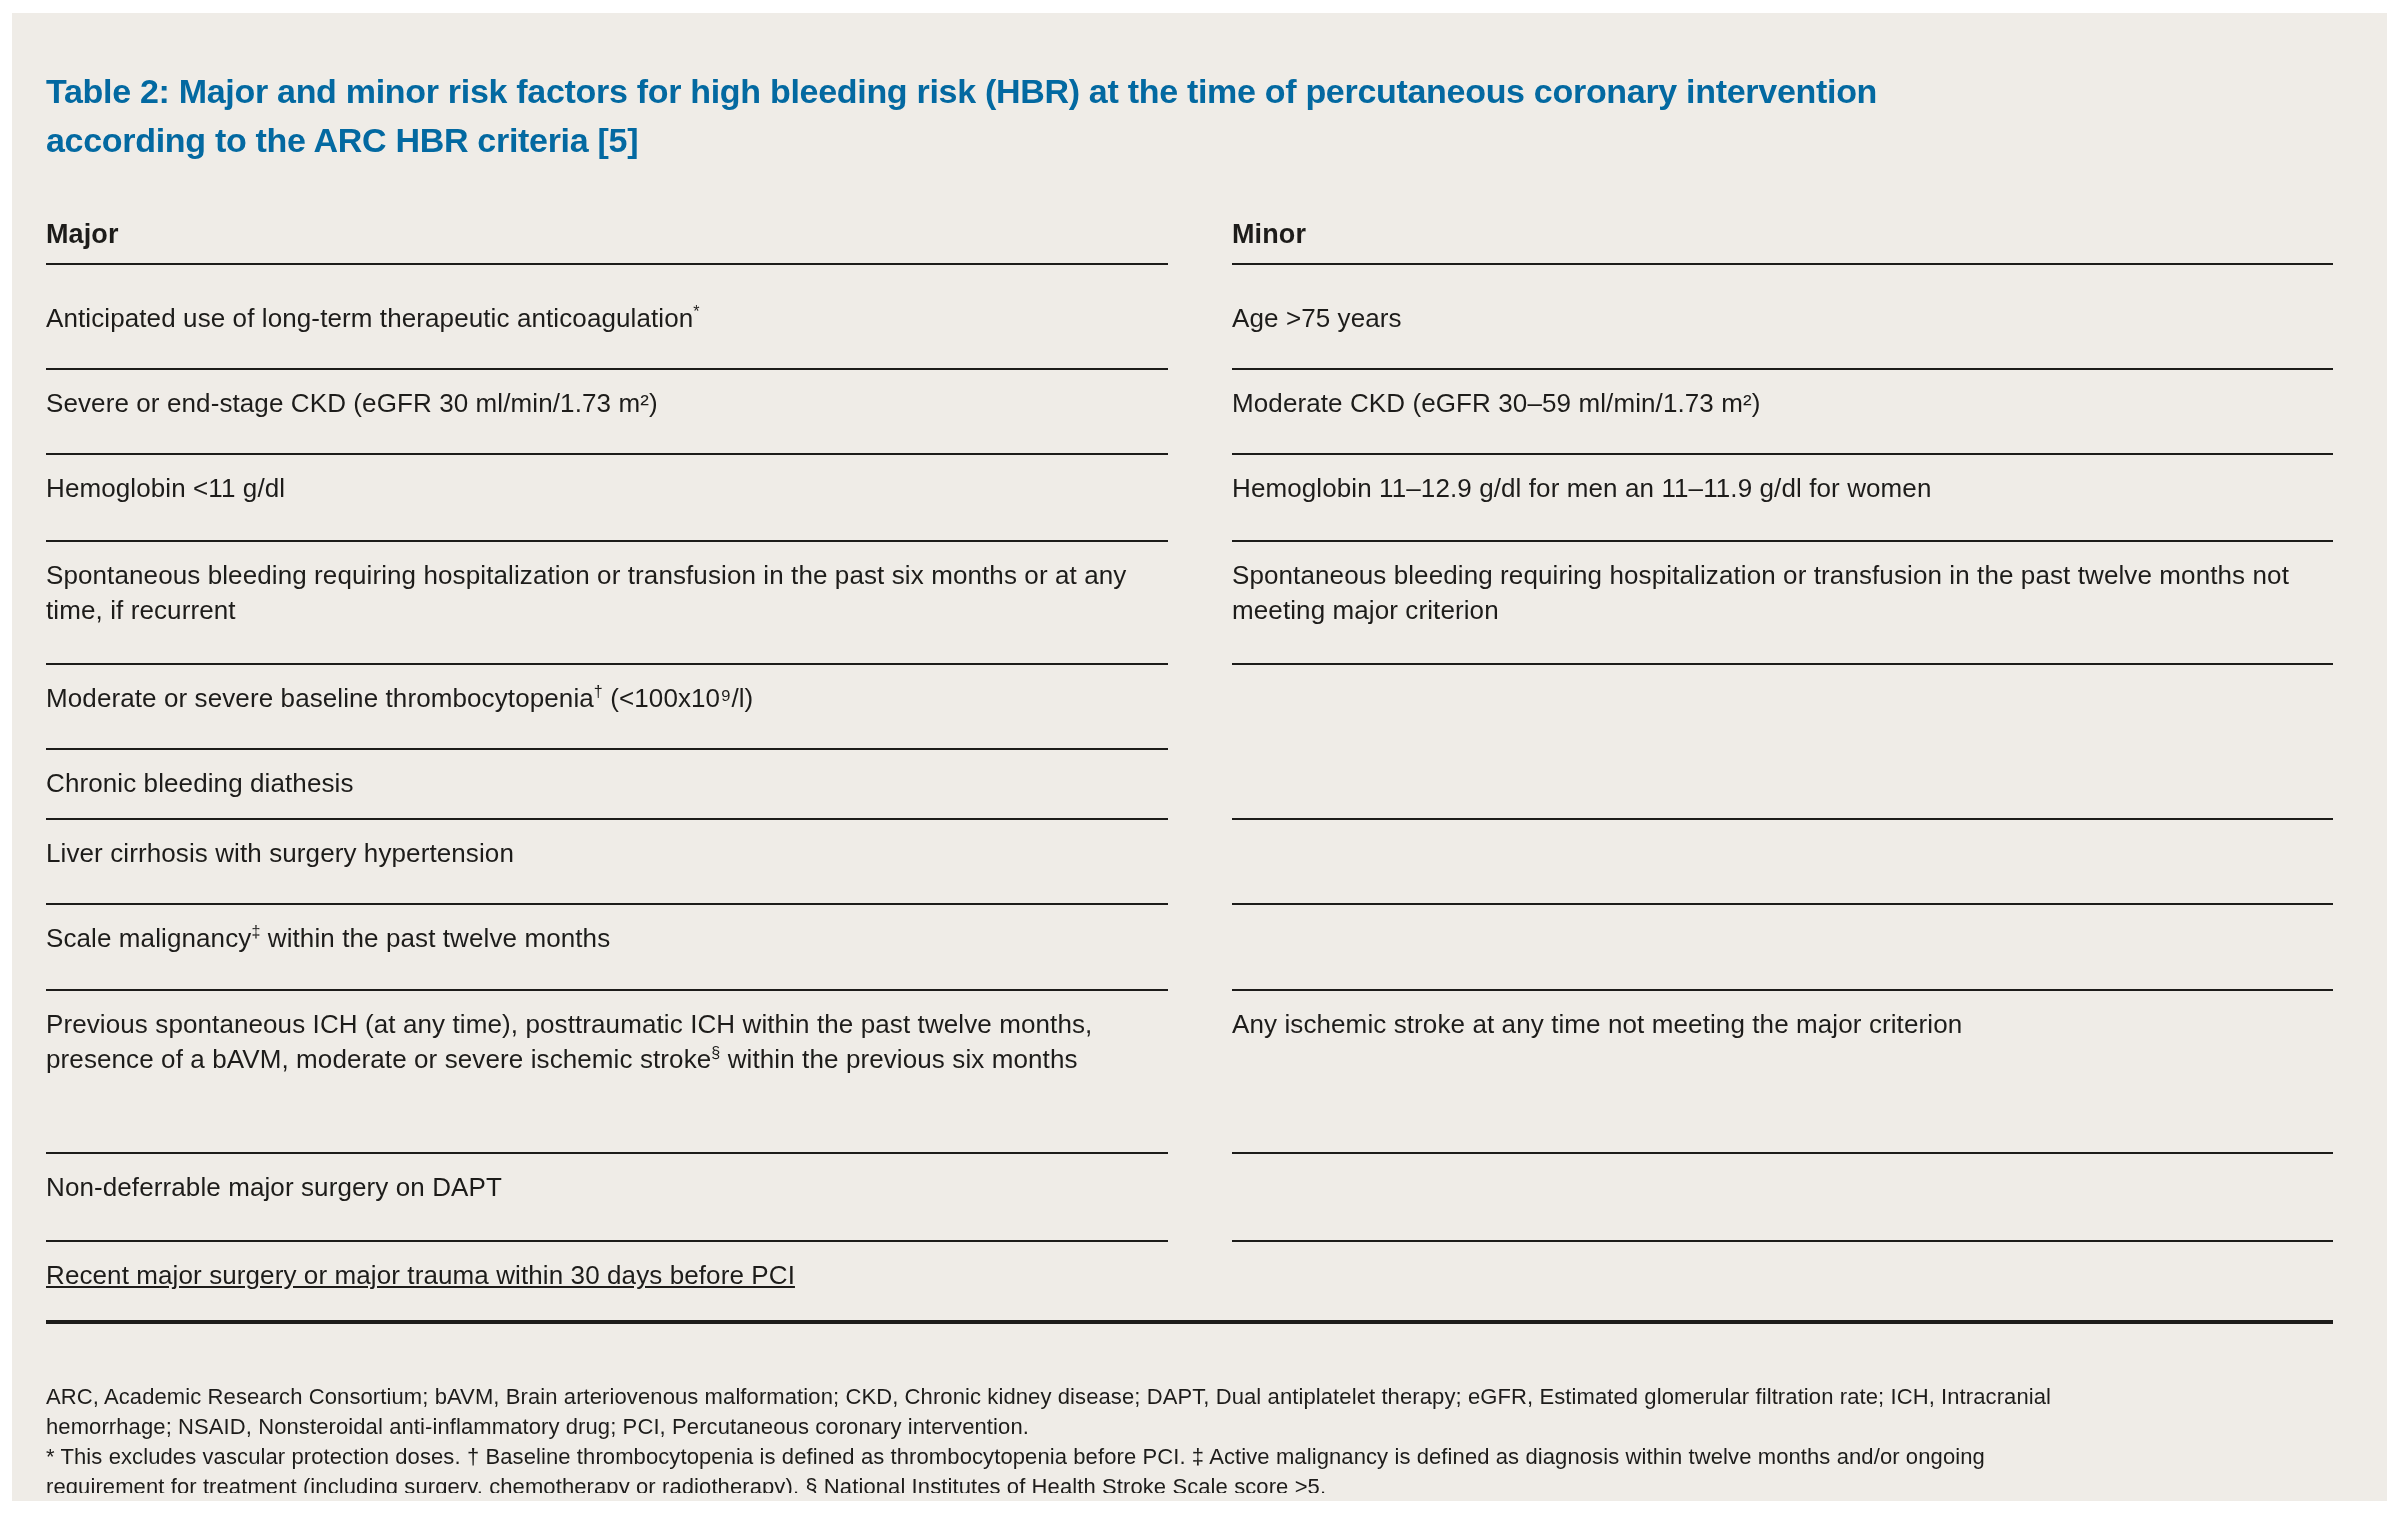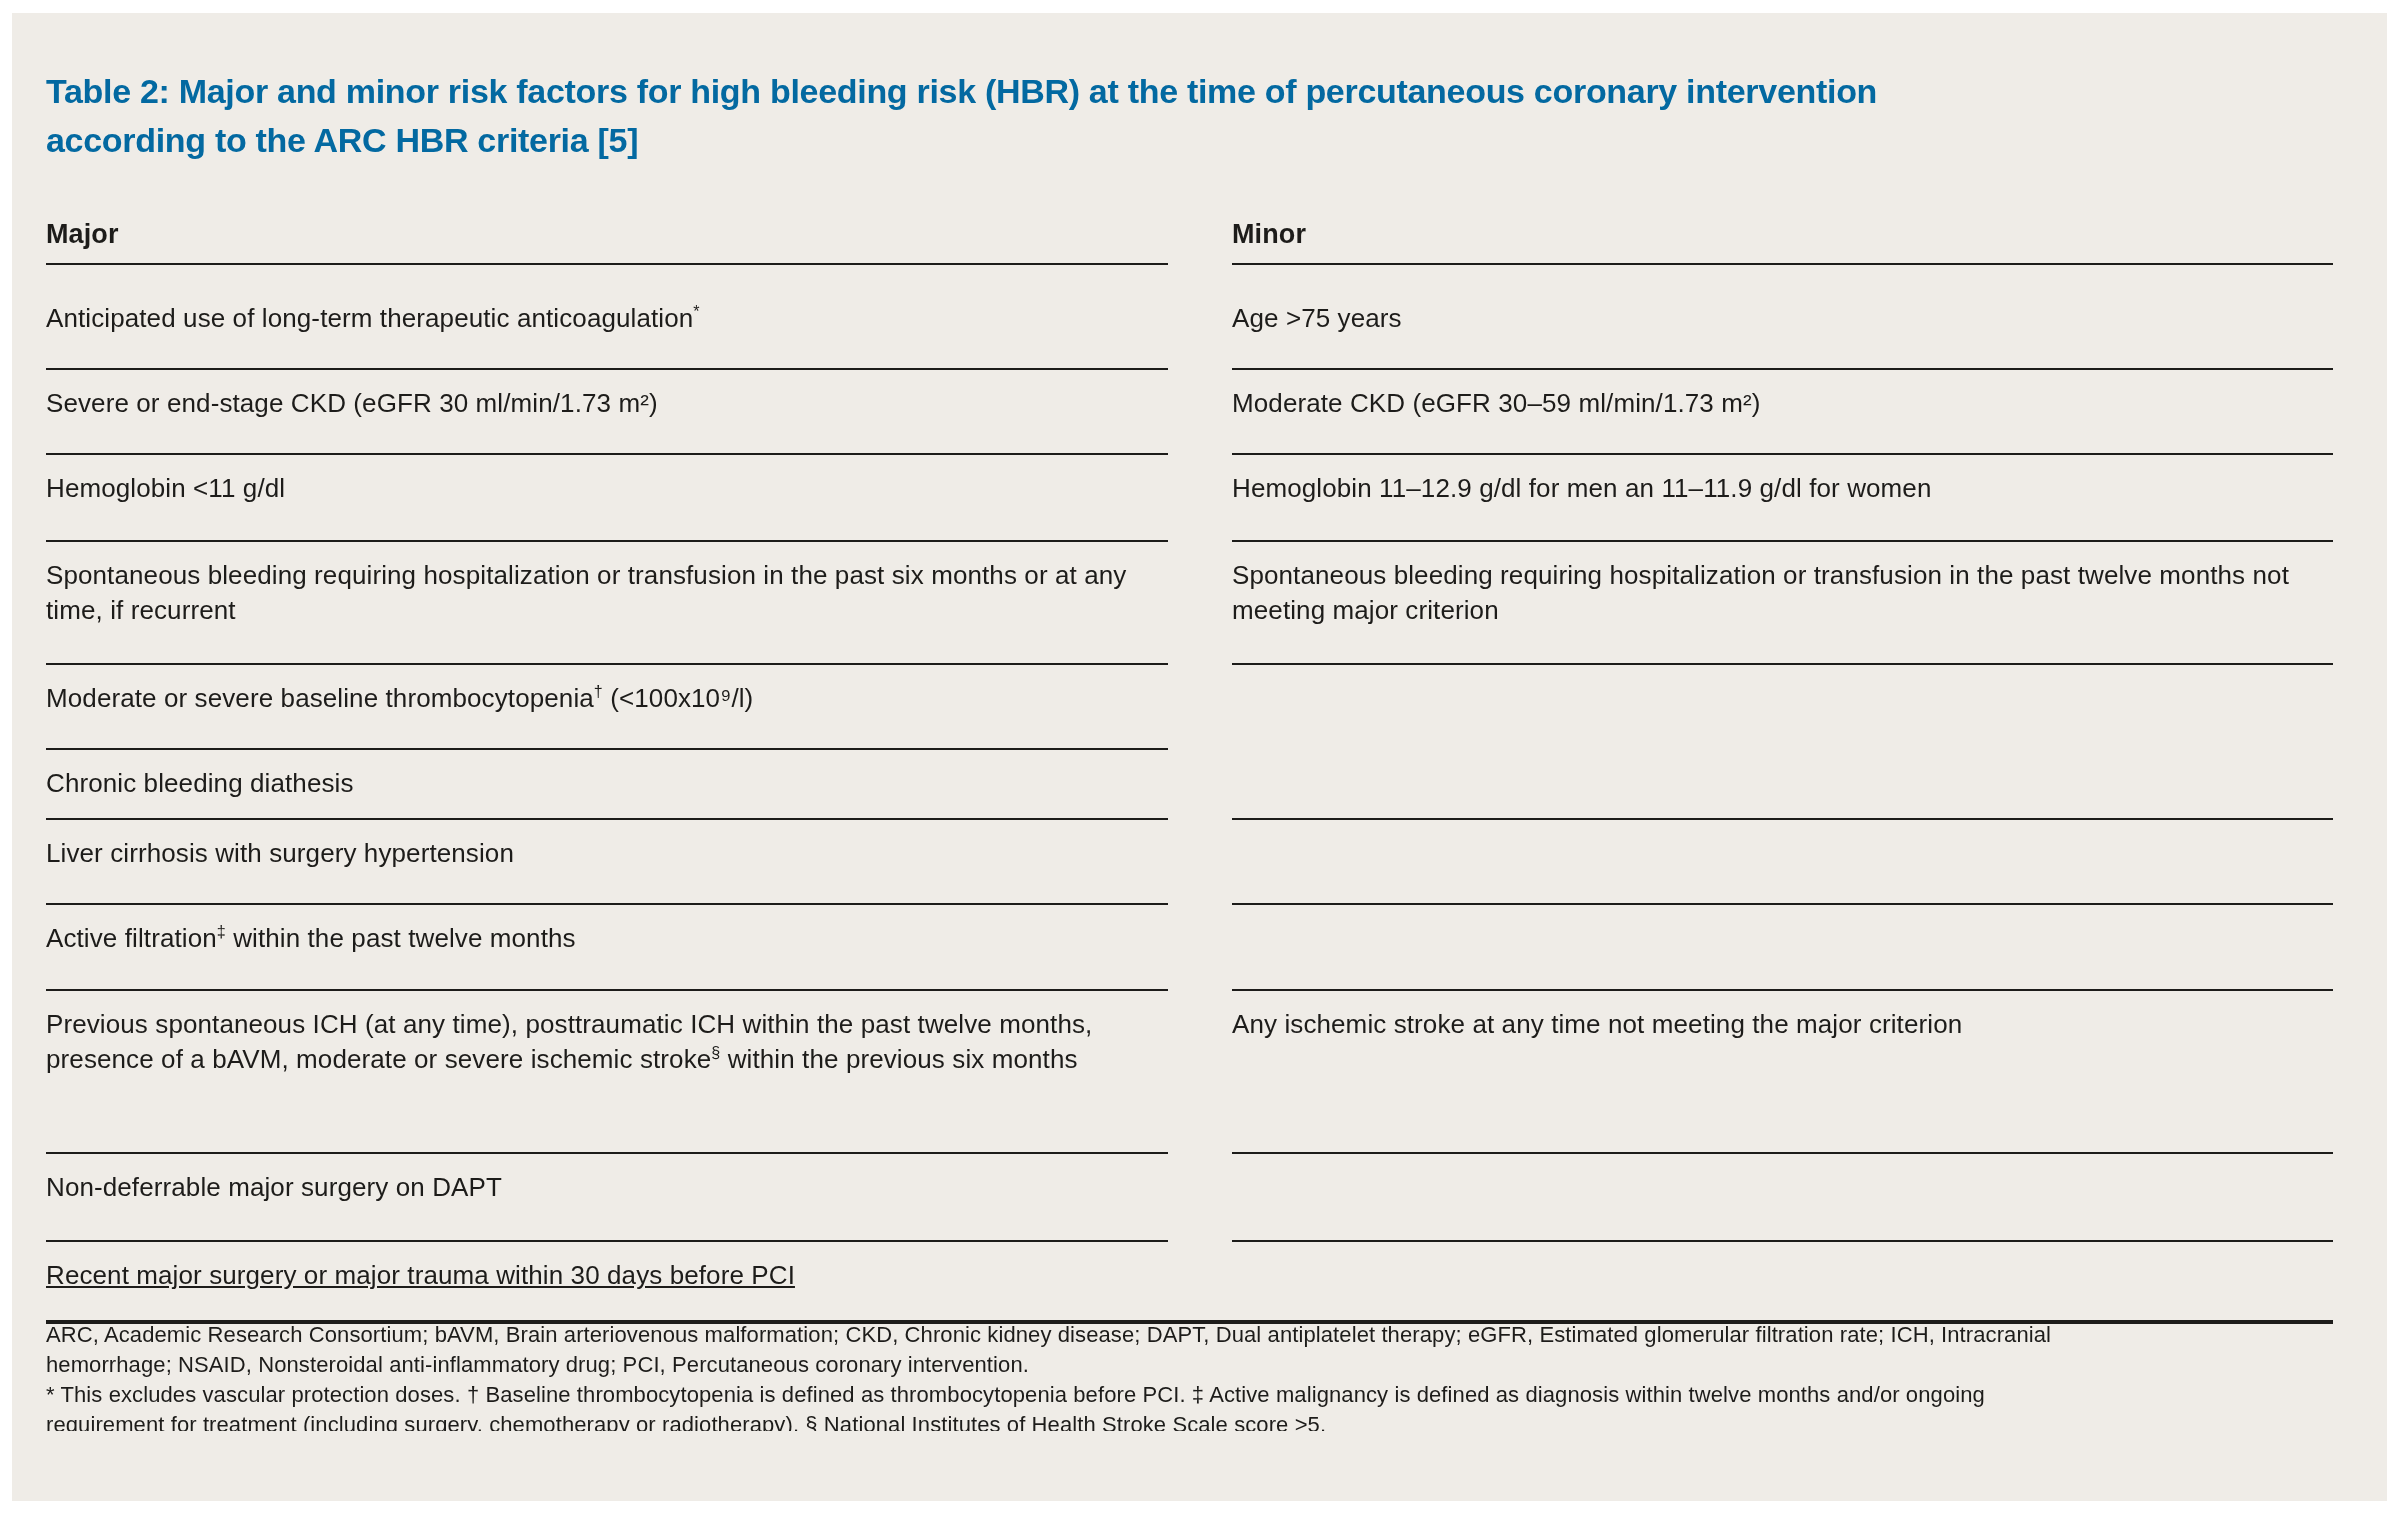--- a/index.html
+++ b/index.html
@@ -48,21 +48,21 @@
   .r8 .cell  { height: 86px; }
   .r9 .cell  { height: 163px; }
   .r10 .cell { height: 88px; }
   .r11 .cell { height: 78px; border-bottom: none; text-decoration: underline; }
 
   .bottom-rule { width: 2287px; height: 4.3px; background: #1d1c1a; }
 
   sup.marker { font-size: 0.62em; vertical-align: super; line-height: 0; }
 
   .footnotes {
-    position: absolute; left: 34px; top: 1307px;
+    position: absolute; left: 34px; top: 1369px;
     width: 2324px; height: 111px; overflow: hidden;
     font-size: 22px; line-height: 30px; letter-spacing: 0.1px;
   }
   .footnote-line { white-space: nowrap; }
 </style>
 </head>
 <body>
 
 <div class="page">
   <div class="panel">
@@ -146,21 +146,21 @@
           <div class="cell-text"><span>Liver cirrhosis with surgery hypertension</span><sup class="marker"></sup><span></span></div>
         </div>
         <div class="cell cell-gap"></div>
         <div class="cell">
           <div class="cell-text"></div>
         </div>
       </div>
 
       <div class="trow r8">
         <div class="cell">
-          <div class="cell-text"><span>Active filtration</span><sup class="marker">‡</sup><span> within the past twelve months</span></div>
+          <div class="cell-text"><span>Scale malignancy</span><sup class="marker">‡</sup><span> within the past twelve months</span></div>
         </div>
         <div class="cell cell-gap"></div>
         <div class="cell">
           <div class="cell-text"></div>
         </div>
       </div>
 
       <div class="trow r9">
         <div class="cell">
           <div class="cell-text"><span>Previous spontaneous ICH (at any time), posttraumatic ICH within the past twelve months, presence of a bAVM, moderate or severe ischemic stroke</span><sup class="marker">§</sup><span> within the previous six months</span></div>

